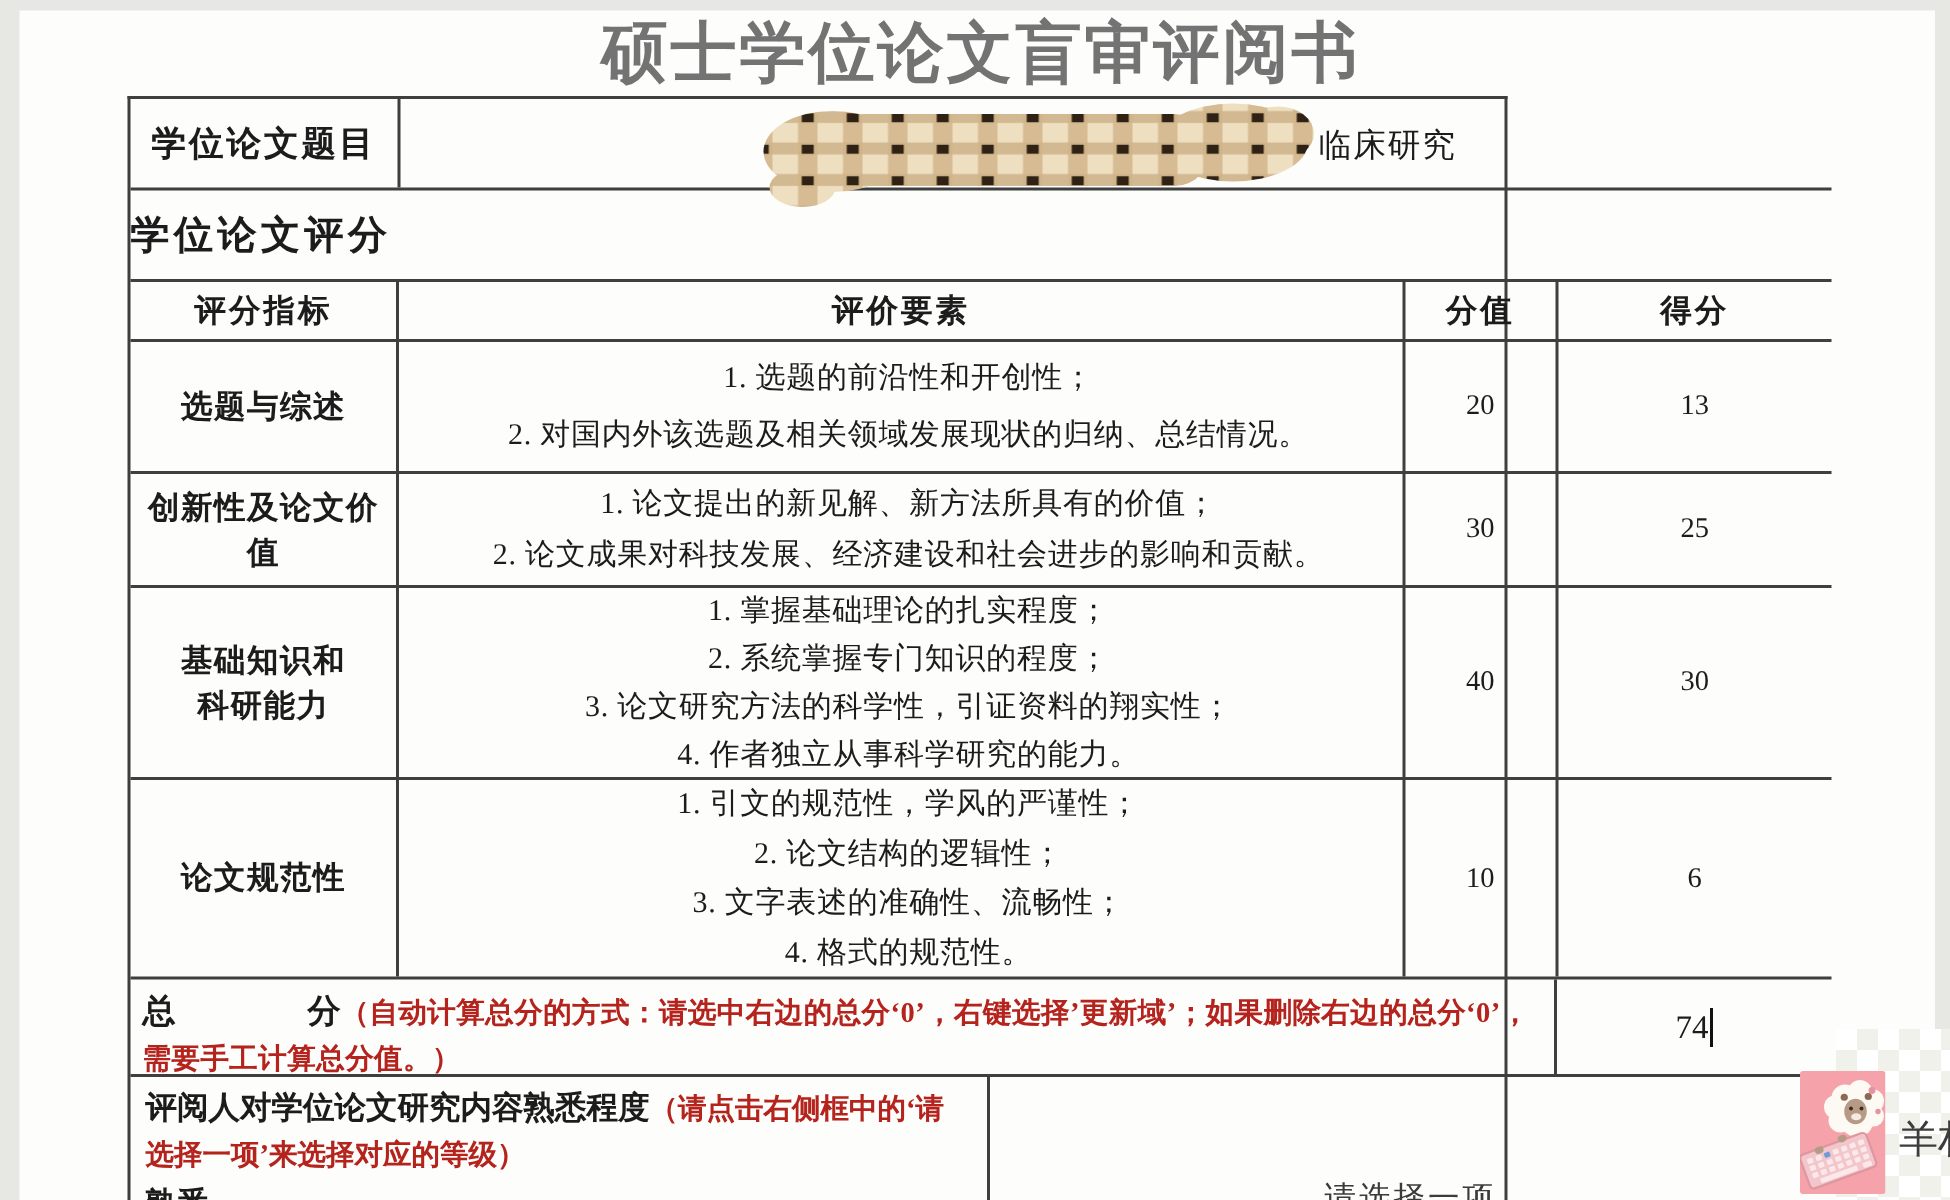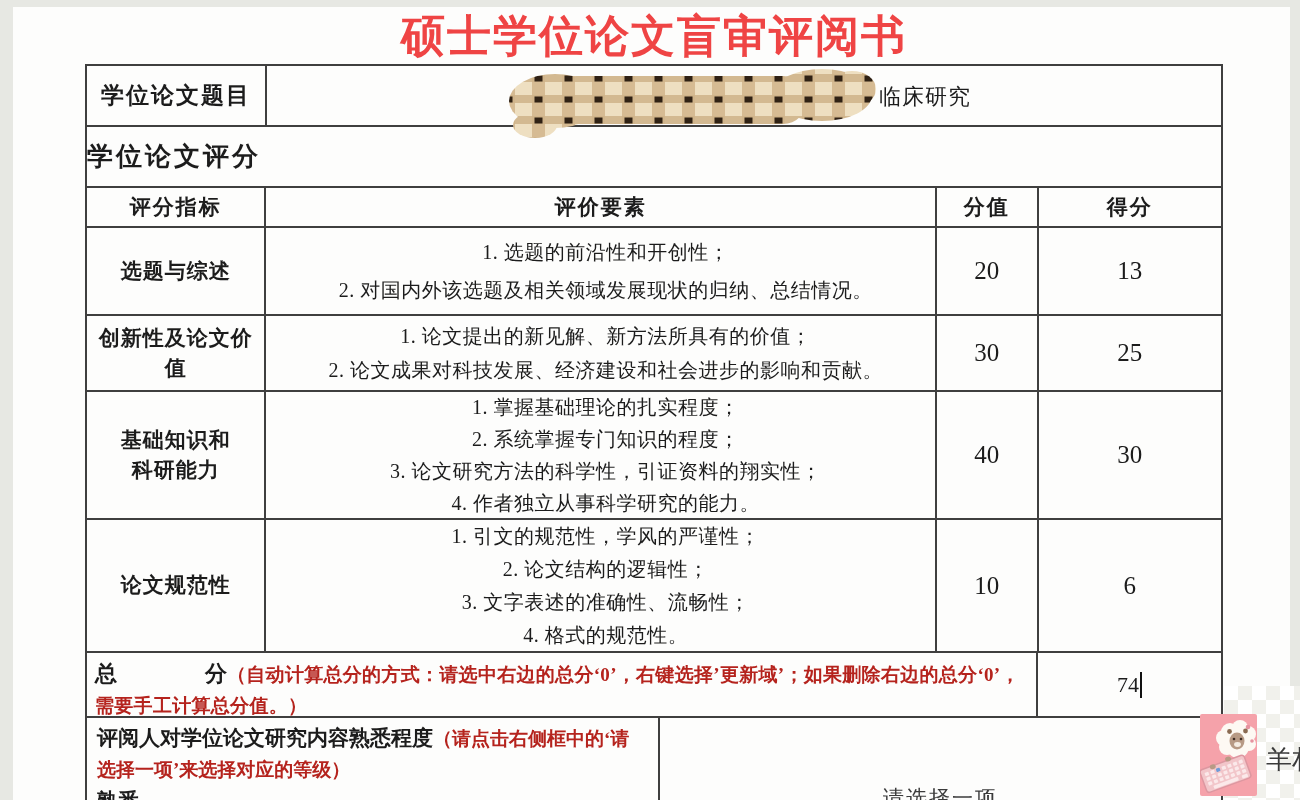--- a/index.html
+++ b/index.html
@@ -15,25 +15,25 @@
     color:var(--ink);
   }
   .page{
     position:absolute;left:13px;top:7px;width:1277px;height:793px;
     background:#fdfdfc;
   }
   .doc-title{
     position:absolute;left:72px;top:0;width:1138px;height:58px;line-height:58px;
     margin:0;text-align:center;
     font-family:"Liberation Sans","DejaVu Sans",sans-serif;
-    font-size:44px;font-weight:700;letter-spacing:2px;color:#ef4444;
+    font-size:44px;font-weight:700;letter-spacing:2px;color:#737373;
   }
   
   .tbl{
-    position:absolute;left:72px;top:57px;width:1138px;height:736px;
+    position:absolute;left:72px;top:57px;width:920px;height:736px;
     box-sizing:border-box;
     border-top:2px solid var(--line);
     border-left:2px solid var(--line);
     border-right:2px solid var(--line);
   }
   .row{
     position:absolute;left:0;width:1134px;box-sizing:border-box;
     border-bottom:2px solid var(--line);
     display:flex;align-items:stretch;
   }
@@ -58,21 +58,21 @@
   .ind{
     font-weight:700;font-size:21px;line-height:1.45;text-align:center;
     white-space:pre-line;letter-spacing:1px;
   }
   .elems{flex-direction:column;align-items:center;justify-content:center;padding-left:10px;}
   .elems div{font-size:20px;letter-spacing:.5px;}
   .lh38 div{line-height:38px;}
   .lh34 div{line-height:34px;}
   .lh32 div{line-height:32px;}
   .lh33 div{line-height:33px;}
-  .num{font-size:25px;}
+  .num{font-size:19px;}
   
   .title-label{font-size:23px;font-weight:700;letter-spacing:2px;}
   .r1 .content{position:relative;overflow:visible;display:block;}
   .thesis-suffix{position:absolute;left:612px;top:16px;font-size:22px;letter-spacing:1px;}
   .scribble{position:absolute;left:230px;top:1px;z-index:3;}
   
   .section-h{width:100%;text-align:left;font-size:26px;font-weight:600;letter-spacing:3px;}
   
   .colh{font-size:21px;font-weight:700;letter-spacing:2px;}
   

